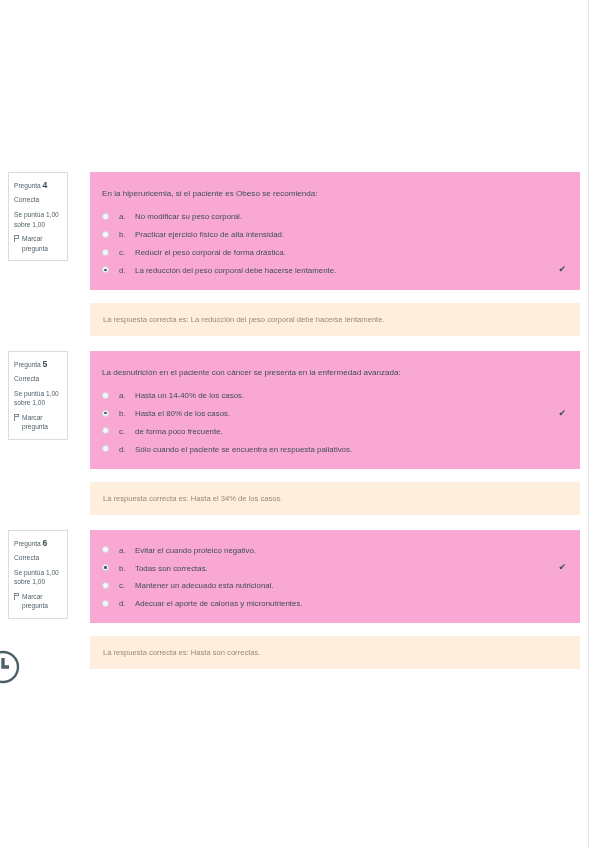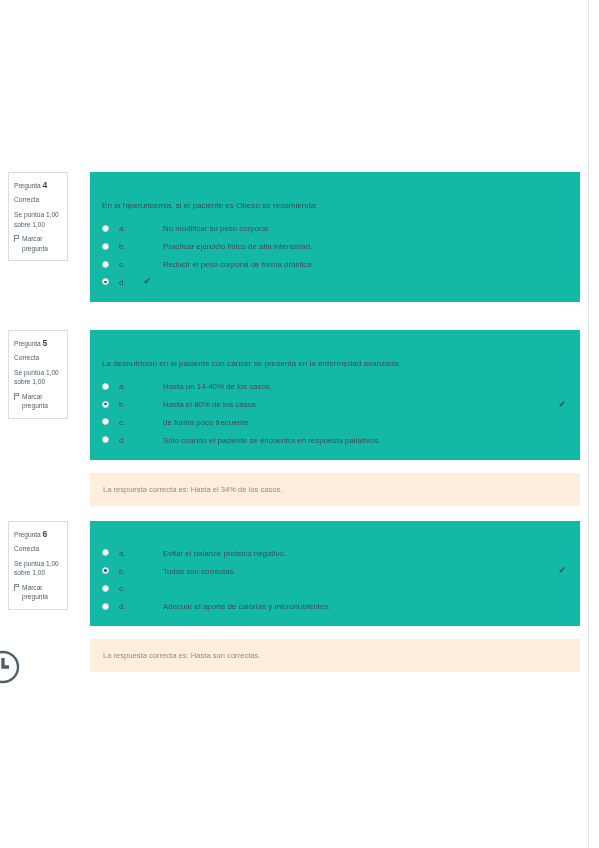--- a/index.html
+++ b/index.html
@@ -94,22 +94,22 @@
     border-left: none;
     box-sizing: border-box;
   }
   .qinfo-flag-text { flex: 1; }
 
   
   .qpanel {
     flex: 1;
     margin-left: 22px;
     margin-right: 8px;
-    background: #14b8a6;
-    padding: 28px 14px 14px 12px;
+    background: #f9a8d4;
+    padding: 16px 14px 14px 12px;
     box-sizing: border-box;
   }
   .qtext {
     font-size: 8.1px;
     color: #3f4e57;
     line-height: 1.4;
     margin-bottom: 13px;
   }
   .answers {
     display: flex;
@@ -144,21 +144,21 @@
     margin-left: -1.2px;
     margin-top: -1.2px;
     border-radius: 50%;
     background: #46565f;
   }
   .ans-letter {
     flex: none;
     width: 16px;
     margin-left: 10px;
   }
-  .ans-text { flex: 1; margin-left: 28px; }
+  .ans-text { flex: 1; }
   .tick {
     flex: none;
     width: 16px;
     text-align: right;
     color: #3c4f58;
     font-size: 9px;
     line-height: 1;
     margin-top: -0.5px;
   }
 
@@ -227,26 +227,31 @@
           </div>
           <div class="answer-row">
             <span class="radio"></span>
             <span class="ans-letter">c.</span>
             <span class="ans-text">Reducir el peso corporal de forma drástica.</span>
             <span class="tick"></span>
           </div>
           <div class="answer-row">
             <span class="radio checked"></span>
             <span class="ans-letter">d.</span>
+            <span class="ans-text">La reducción del peso corporal debe hacerse lentamente.</span>
             <span class="tick">✔</span>
           </div>
         </div>
       </div>
     </div>
     <div class="gap-after-panel"></div>
+    <div class="feedback-wrap">
+      <div class="feedback-spacer"></div>
+      <div class="feedback">La respuesta correcta es: La reducción del peso corporal debe hacerse lentamente.</div>
+    </div>
     <div class="gap-after-feedback"></div>
     <div class="question-block">
       <div class="qinfo">
         <div class="qinfo-num"><span>Pregunta</span> <span class="qnum">5</span></div>
         <div class="qinfo-state">Correcta</div>
         <div class="qinfo-grade">Se puntúa 1,00 sobre 1,00</div>
         <div class="qinfo-flag">
           <span class="flag-glyph"></span>
           <span class="qinfo-flag-text">Marcar pregunta</span>
         </div>
@@ -295,32 +300,33 @@
         <div class="qinfo-flag">
           <span class="flag-glyph"></span>
           <span class="qinfo-flag-text">Marcar pregunta</span>
         </div>
       </div>
       <div class="qpanel">
         <div class="answers">
           <div class="answer-row">
             <span class="radio"></span>
             <span class="ans-letter">a.</span>
-            <span class="ans-text">Evitar el balance proteico negativo.</span>
+            <span class="ans-text">Evitar el cuando proteico negativo.</span>
             <span class="tick"></span>
           </div>
           <div class="answer-row">
             <span class="radio checked"></span>
             <span class="ans-letter">b.</span>
             <span class="ans-text">Todas son correctas.</span>
             <span class="tick">✔</span>
           </div>
           <div class="answer-row">
             <span class="radio"></span>
             <span class="ans-letter">c.</span>
+            <span class="ans-text">Mantener un adecuado esta nutricional.</span>
             <span class="tick"></span>
           </div>
           <div class="answer-row">
             <span class="radio"></span>
             <span class="ans-letter">d.</span>
             <span class="ans-text">Adecuar el aporte de calorías y micronutrientes.</span>
             <span class="tick"></span>
           </div>
         </div>
       </div>

